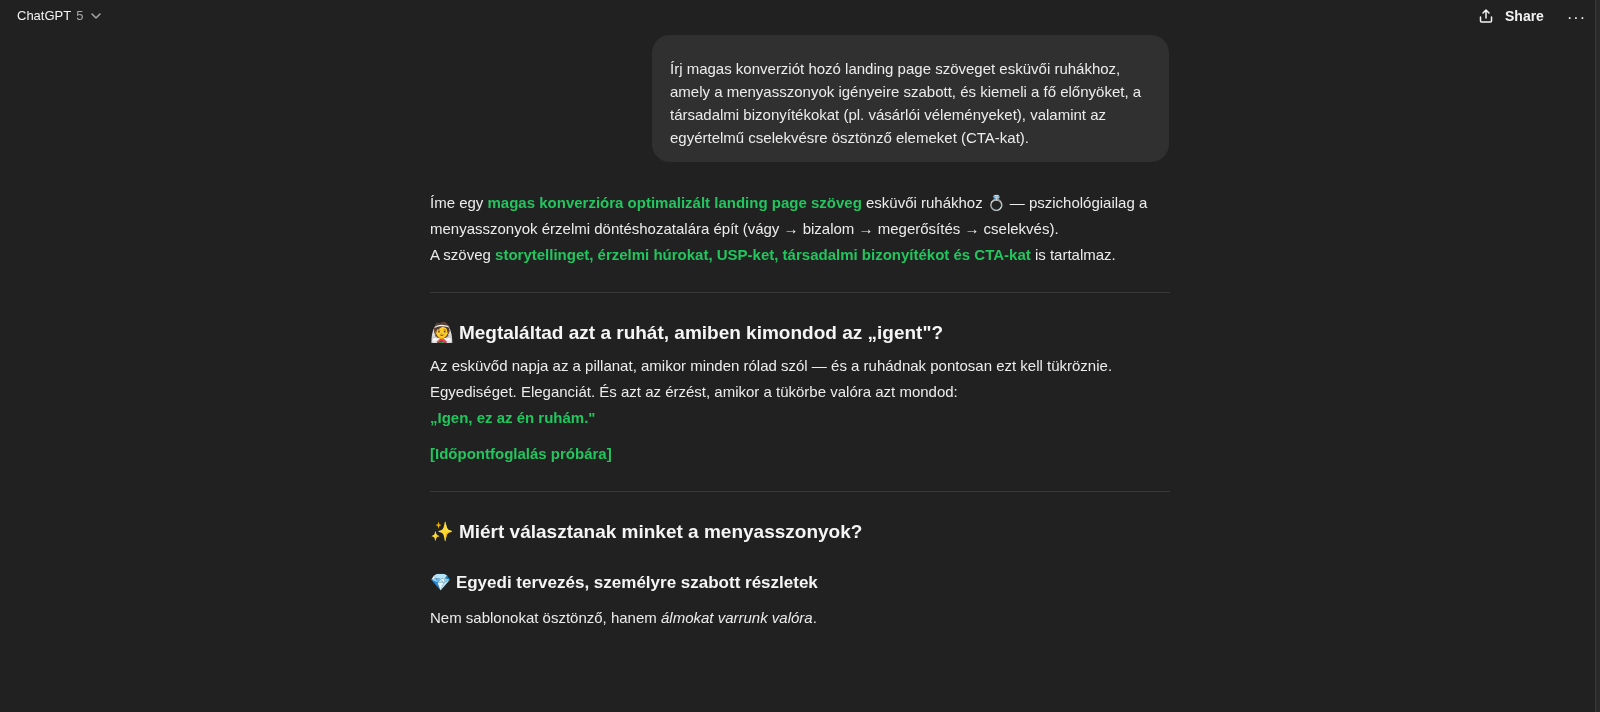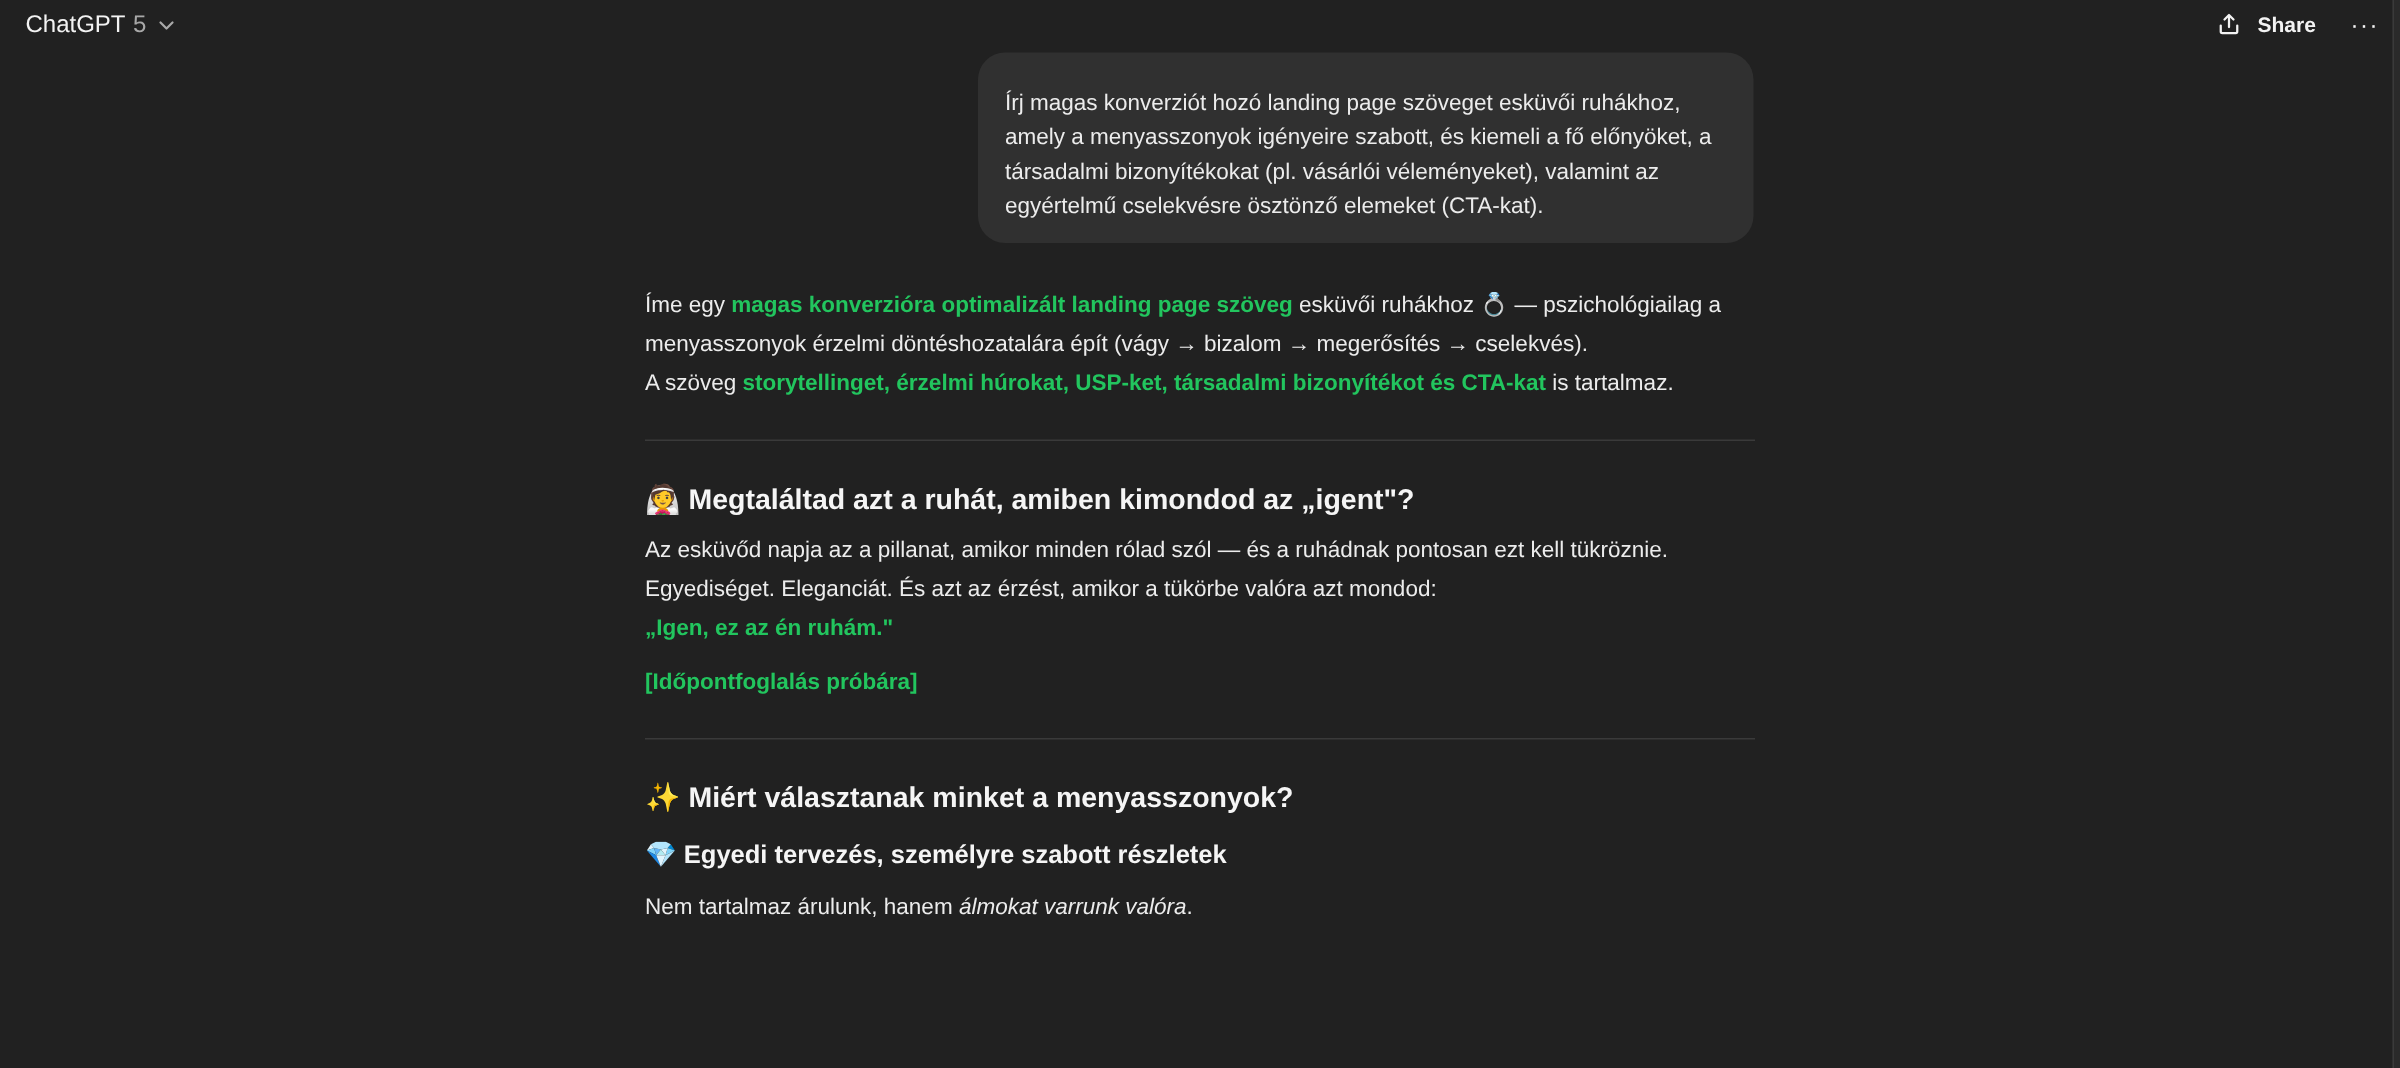--- a/index.html
+++ b/index.html
@@ -10,21 +10,21 @@
     color: #ececec;
     font-family: "Liberation Sans", "DejaVu Sans", sans-serif;
   }
   .topbar {
     position: absolute; left: 0; top: 0; width: 1596px; height: 38px;
     background: #212121;
   }
   .model-switcher {
     position: absolute; left: 17px; top: 8px;
     display: flex; align-items: center; gap: 5px;
-    font-size: 16px; cursor: pointer;
+    font-size: 13px; cursor: pointer;
   }
   .model-name { color: #f3f3f3; font-weight: 500; }
   .model-version { color: #a8a8a8; }
   .chev { display: inline-block; width: 12px; height: 12px; margin-left: 2px; }
   .share-btn {
     position: absolute; left: 1478px; top: 8px;
     display: flex; align-items: center; gap: 11px;
     font-size: 14px; font-weight: 700; color: #f3f3f3; cursor: pointer;
   }
   .more-btn {
@@ -97,16 +97,16 @@
 
   <h3><span class="emoji">👰</span><span> Megtaláltad azt a ruhát, amiben kimondod az „igent"?</span></h3>
   <p>Az esküvőd napja az a pillanat, amikor minden rólad szól — és a ruhádnak pontosan ezt kell tükröznie.</p>
   <p>Egyediséget. Eleganciát. És azt az érzést, amikor a tükörbe valóra azt mondod:</p>
   <p><b>„Igen, ez az én ruhám."</b></p>
   <div class="gap-s"></div>
   <p><b>[Időpontfoglalás próbára]</b></p>
 
   <div class="hr"></div>
 
-  <h3 style="margin-bottom:10px"><span class="emoji">✨</span><span> Miért választanak minket a menyasszonyok?</span></h3>
+  <h3 style="margin-bottom:23px"><span class="emoji">✨</span><span> Miért választanak minket a menyasszonyok?</span></h3>
   <h4><span class="emoji">💎</span><span> Egyedi tervezés, személyre szabott részletek</span></h4>
-  <p><span>Nem tartalmaz árulunk, hanem </span><i>álmokat varrunk valóra</i><span>.</span></p>
+  <p><span>Nem sablonokat ösztönző, hanem </span><i>álmokat varrunk valóra</i><span>.</span></p>
 </div>
 
 </body></html>

